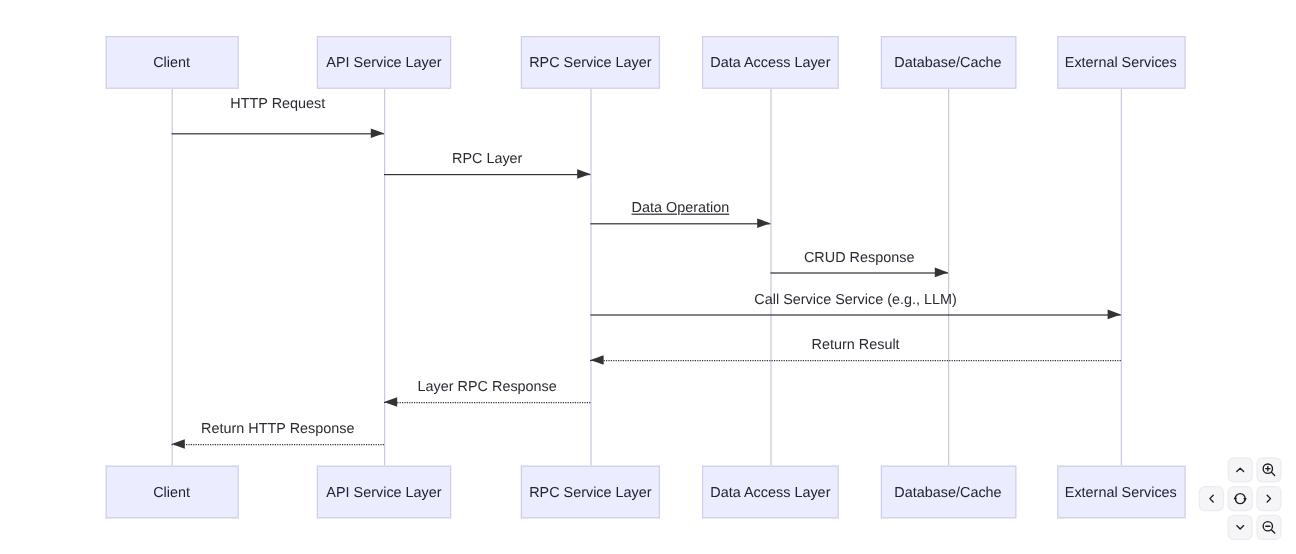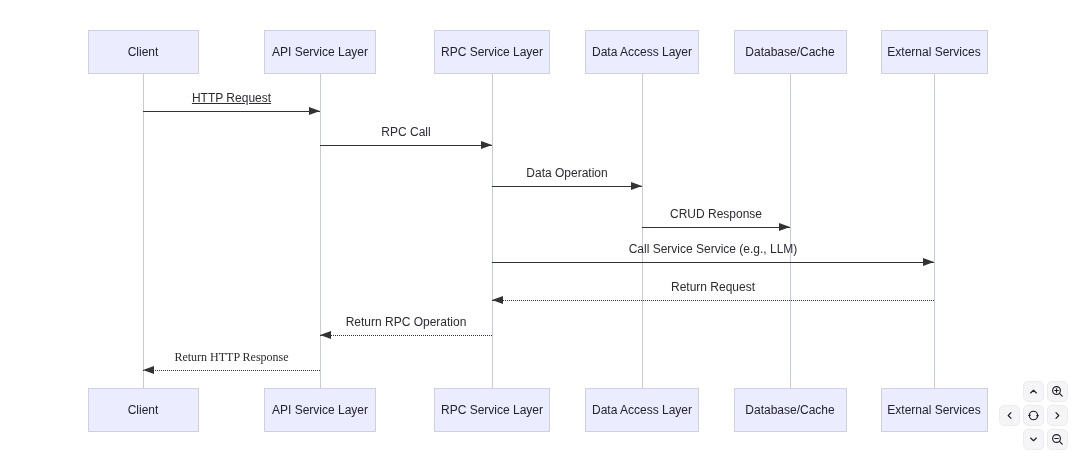--- a/index.html
+++ b/index.html
@@ -63,42 +63,42 @@
       <div class="actor top" style="left: 585px; width: 114px;">Data Access Layer</div>
       <div class="actor bottom" style="left: 585px; width: 114px;">Data Access Layer</div>
       <div class="lifeline" style="left: 789.5px;"></div>
       <div class="actor top" style="left: 733.5px; width: 113px;">Database/Cache</div>
       <div class="actor bottom" style="left: 733.5px; width: 113px;">Database/Cache</div>
       <div class="lifeline" style="left: 933.5px;"></div>
       <div class="actor top" style="left: 880.5px; width: 107px;">External Services</div>
       <div class="actor bottom" style="left: 880.5px; width: 107px;">External Services</div>
       <div class="msg-line solid" style="left: 143px; top: 111px; width: 177px;"></div>
       <div class="arrowhead right" style="top: 107px; left: 309px;"></div>
-      <div class="msg-label" style="left: 231.5px; top: 91px; text-decoration: underline;">HTTP Request</div>
+      <div class="msg-label" style="left: 231.5px; top: 79px;">HTTP Request</div>
       <div class="msg-line solid" style="left: 320px; top: 145px; width: 172px;"></div>
       <div class="arrowhead right" style="top: 141px; left: 481px;"></div>
-      <div class="msg-label" style="left: 406px; top: 125px;">RPC Call</div>
+      <div class="msg-label" style="left: 406px; top: 125px;">RPC Layer</div>
       <div class="msg-line solid" style="left: 492px; top: 186px; width: 150px;"></div>
       <div class="arrowhead right" style="top: 182px; left: 631px;"></div>
-      <div class="msg-label" style="left: 567px; top: 166px;">Data Operation</div>
+      <div class="msg-label" style="left: 567px; top: 166px; text-decoration: underline;">Data Operation</div>
       <div class="msg-line solid" style="left: 642px; top: 227px; width: 148px;"></div>
       <div class="arrowhead right" style="top: 223px; left: 779px;"></div>
       <div class="msg-label" style="left: 716px; top: 207px;">CRUD Response</div>
       <div class="msg-line solid" style="left: 492px; top: 262px; width: 442px;"></div>
       <div class="arrowhead right" style="top: 258px; left: 923px;"></div>
       <div class="msg-label" style="left: 713px; top: 242px;">Call Service Service (e.g., LLM)</div>
       <div class="msg-line dotted" style="left: 492px; top: 300px; width: 442px;"></div>
       <div class="arrowhead left" style="top: 296px; left: 492px;"></div>
-      <div class="msg-label" style="left: 713px; top: 280px;">Return Request</div>
+      <div class="msg-label" style="left: 713px; top: 280px;">Return Result</div>
       <div class="msg-line dotted" style="left: 320px; top: 335px; width: 172px;"></div>
       <div class="arrowhead left" style="top: 331px; left: 320px;"></div>
-      <div class="msg-label" style="left: 406px; top: 315px;">Return RPC Operation</div>
+      <div class="msg-label" style="left: 406px; top: 315px;">Layer RPC Response</div>
       <div class="msg-line dotted" style="left: 143px; top: 370px; width: 177px;"></div>
       <div class="arrowhead left" style="top: 366px; left: 143px;"></div>
-      <div class="msg-label" style="left: 231.5px; top: 350px; font-family: Liberation Serif, serif;">Return HTTP Response</div>
+      <div class="msg-label" style="left: 231.5px; top: 350px;">Return HTTP Response</div>
     </div>
   <div class="controls" id="controls">
       <button class="ctrl-btn" style="grid-area: 1 / 2;">
         <svg viewBox="0 0 20 20">
           <polyline points="6.2,12 10,8.3 13.8,12"></polyline>
         </svg>
       </button>
       <button class="ctrl-btn" style="grid-area: 1 / 3;">
         <svg viewBox="0 0 20 20">
           <circle cx="8.7" cy="8.7" r="5.2"></circle>

